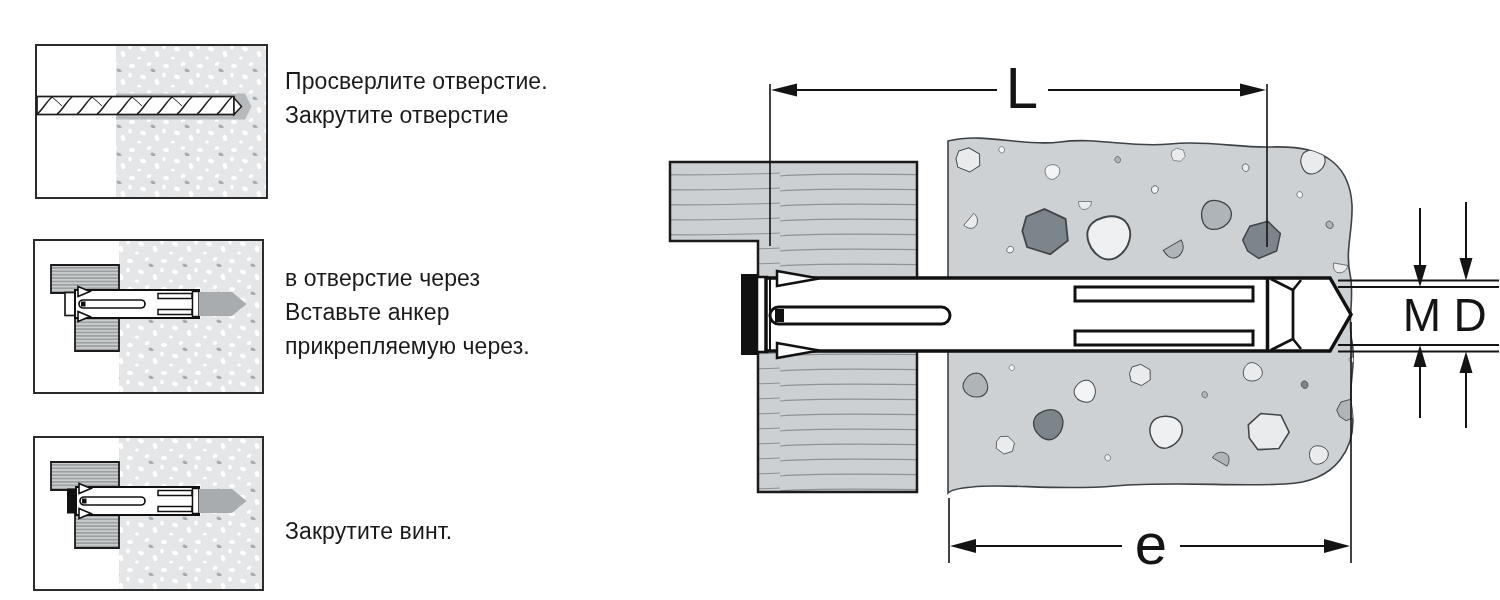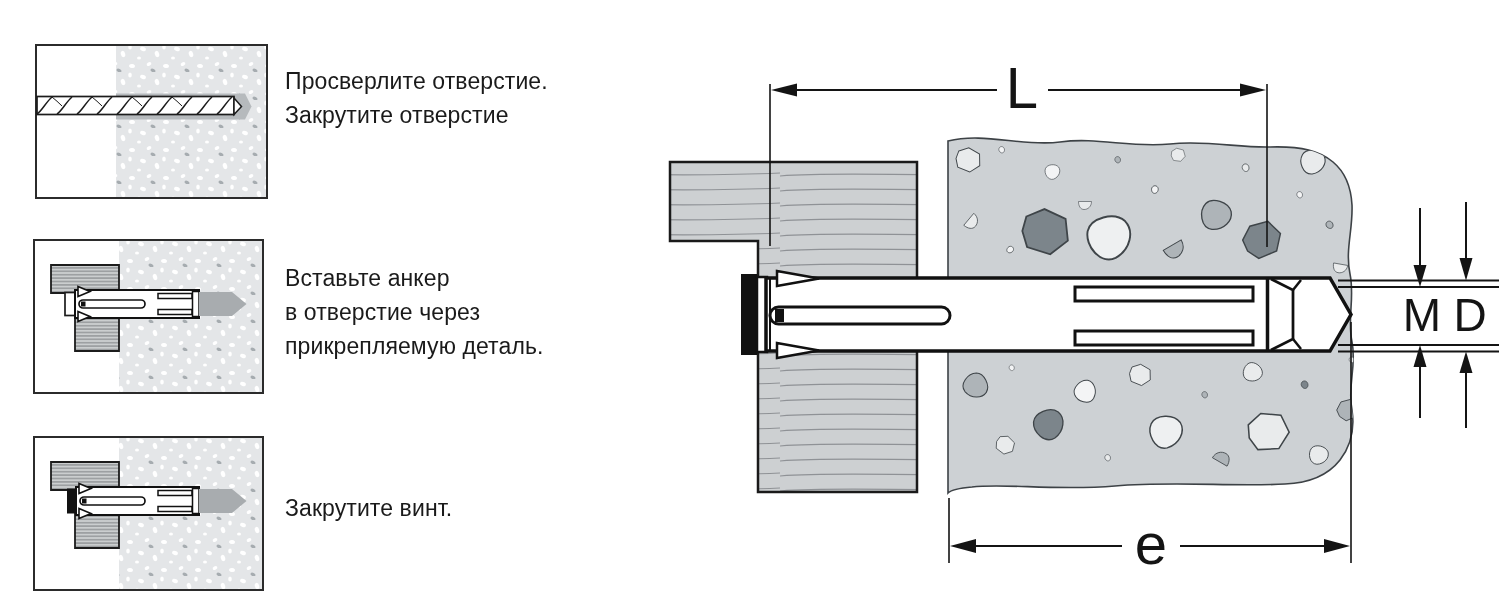--- a/index.html
+++ b/index.html
@@ -122,25 +122,25 @@
       <rect x="159.5" y="52.5" width="6.5" height="25" fill="#fff" stroke="#111" stroke-width="1.5"></rect>
       <polygon points="166,53 199,53 213.5,65 199,77 166,77" fill="#a8acaf"></polygon>
     </g>
   </svg>
 
   <div class="steptext" style="left:285px;top:64px">
     <span>Просверлите отверстие.</span>
     <span>Закрутите отверстие</span>
   </div>
   <div class="steptext" style="left:285px;top:261px">
+    <span>в отверстие через</span>
     <span>Вставьте анкер</span>
-    <span>в отверстие через</span>
-    <span>прикрепляемую деталь.</span>
+    <span>прикрепляемую через.</span>
   </div>
-  <div class="steptext" style="left:285px;top:491px">
+  <div class="steptext" style="left:285px;top:514px">
     <span>Закрутите винт.</span>
   </div>
 
   <svg id="diagram" width="850" height="600" viewBox="650 0 850 600">
     <defs>
       <pattern id="woodgrain" width="260" height="15" patternUnits="userSpaceOnUse">
         <rect width="260" height="15" fill="#cdd0d2"></rect>
         <path d="M0,11 C70,6 150,13 260,8" stroke="#8f9296" stroke-width="1.2" fill="none"></path>
       </pattern>
       <path id="blobA" d="M-14,-8 L-3,-15 L12,-11 L16,3 L6,14 L-10,12 L-15,2 Z"></path>

